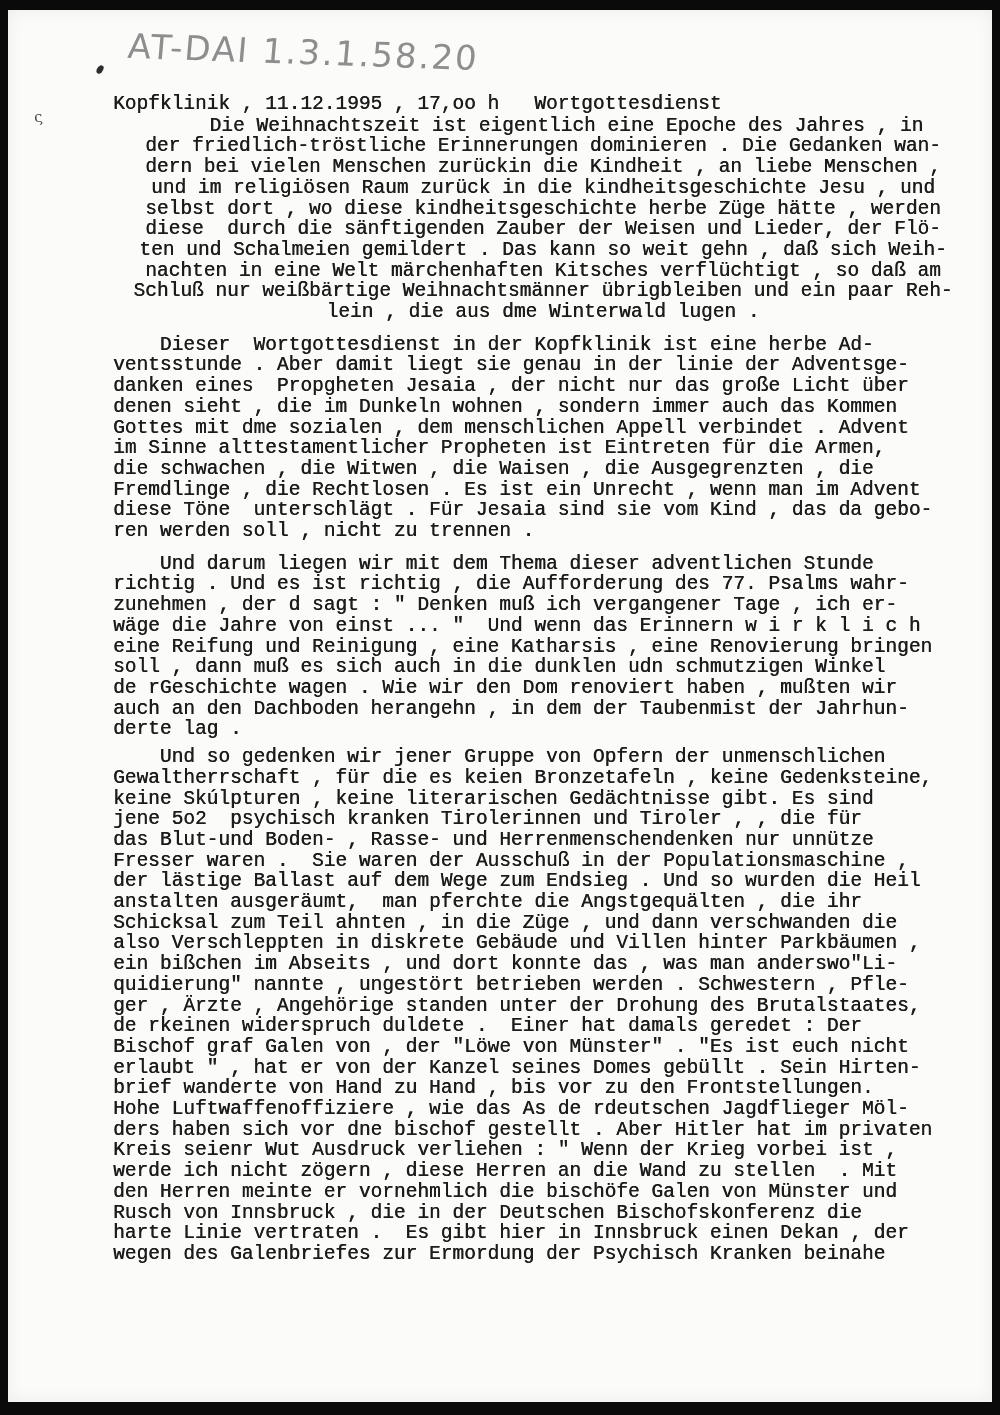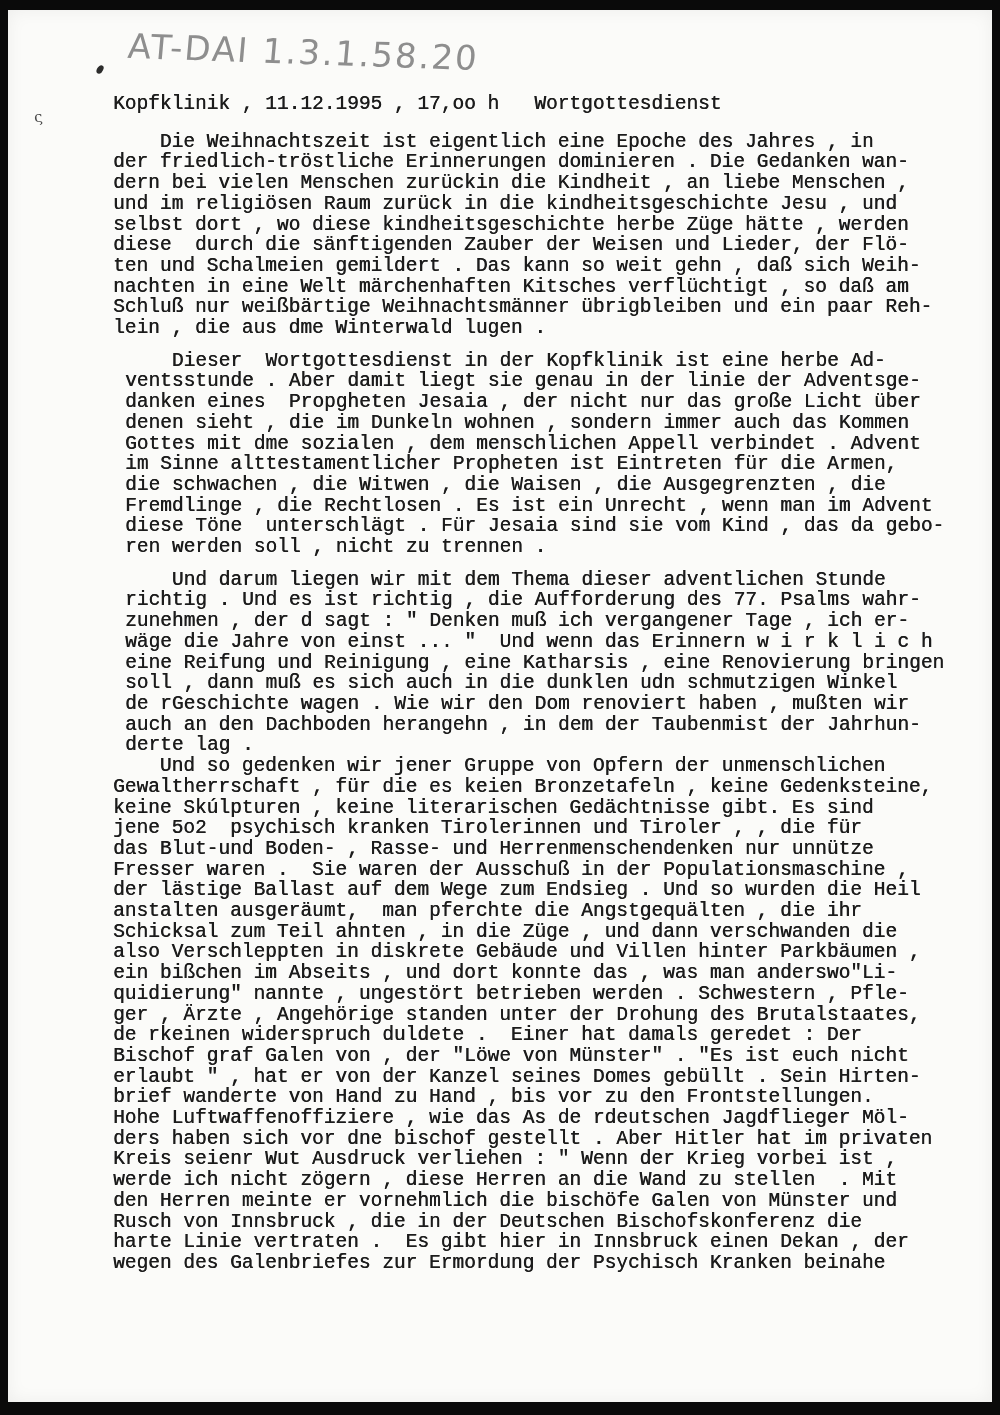--- a/index.html
+++ b/index.html
@@ -32,23 +32,23 @@
     position:absolute;
     left:105px; top:84px;
     width:860px;
     color: var(--ink, #1c1c1c);
     font-size:19.5px;
     line-height:20.7px;
     text-shadow: 0.4px 0 0 currentColor;
   }
   .pre { white-space:pre; }
   .title-block { margin-top:14px; }
-  .para-first { margin-top:17px; }
-  .para-gap { margin-top:12px;margin-left:12px; }
-  .para-nogap { margin-top:0; }
+  .para-first { margin-top:1px;text-align:center; }
+  .para-gap { margin-top:12px; }
+  .para-nogap { margin-top:7px; }
   .speck-dot {
     position:absolute; left:89px; top:55px;
     width:6px; height:9px;
     background:#2c2c2c;
     border-radius:60% 40% 55% 45%;
     transform:rotate(24deg);
   }
   .speck-squiggle {
     position:absolute; left:26px; top:98px;
     font-family:"DejaVu Serif", serif;

